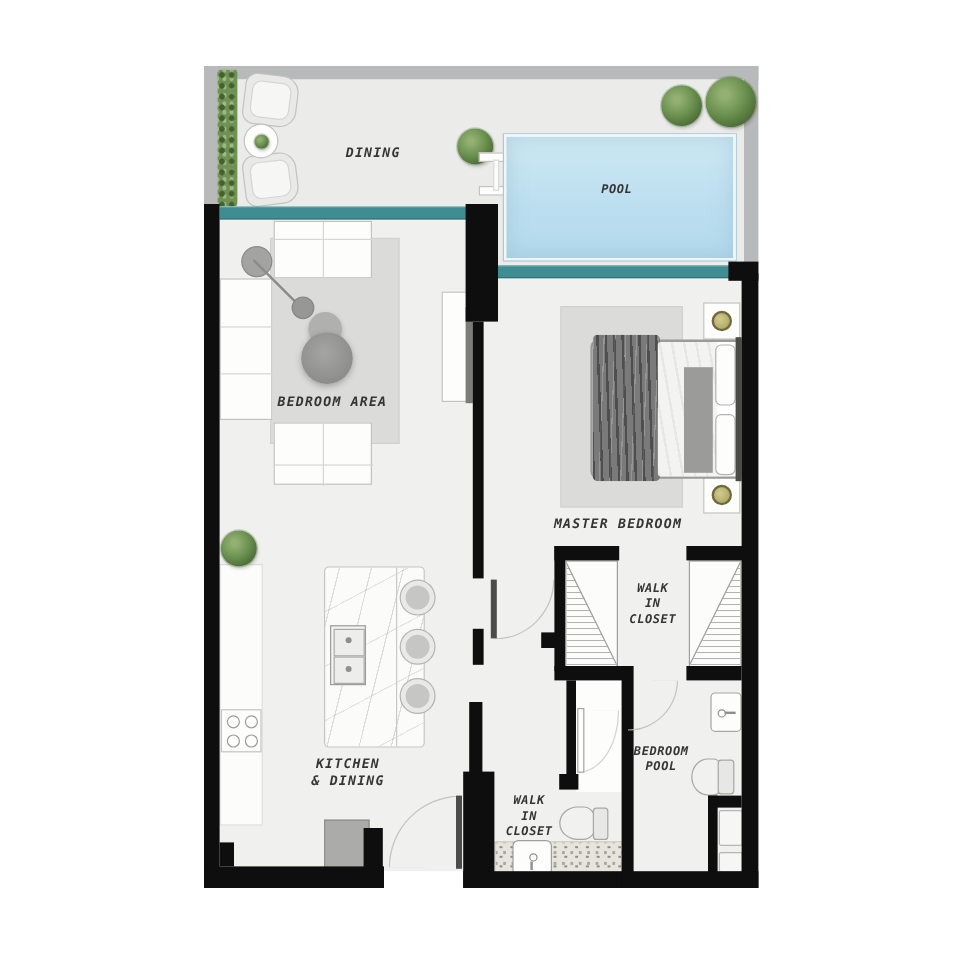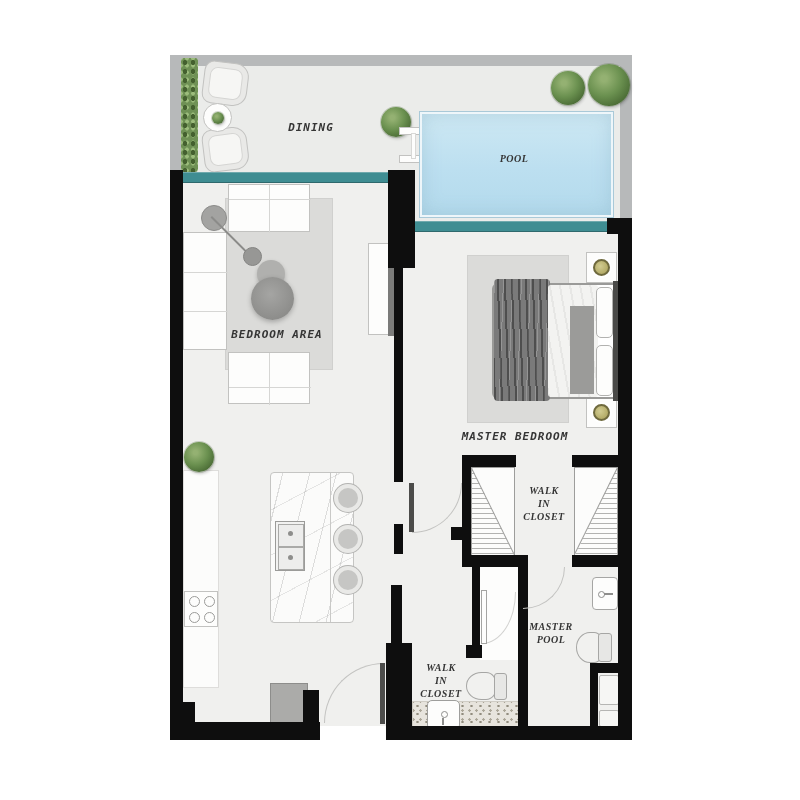--- a/index.html
+++ b/index.html
@@ -11,21 +11,21 @@
   .w{position:absolute;background:#0e0e0e;}
   .ow{position:absolute;background:#b7b9ba;}
   
   .floor{position:absolute;background:#f0f0ee;}
   .bfloor{position:absolute;background:#ebecea;}
   
   .teal{position:absolute;background:#3f8d92;box-shadow:inset 0 1px 0 rgba(255,255,255,.25), inset 0 -1px 0 rgba(0,0,0,.25);}
   
   .lbl{position:absolute;color:#353535;font-weight:bold;font-style:italic;
        font-size:11px;letter-spacing:1px;text-align:center;line-height:1.3;white-space:nowrap;}
-  .lbl.small{font-size:10px;letter-spacing:.5px;font-family:Liberation Serif, serif;}
+  .lbl.small{font-size:10px;letter-spacing:.5px;}
   
   .hedge{position:absolute;background-color:#6f9155;
      background-image:radial-gradient(#44602f 2px,transparent 2.5px),radial-gradient(#9cbc7c 1.5px,transparent 2px);
      background-size:8px 9px,6px 7px;background-position:0 0,3px 4px;border-radius:3px;}
   .tree{position:absolute;border-radius:50%;
      background:radial-gradient(circle at 38% 35%,#94b172 8%,#6b9150 45%,#4a6b35 78%,#3d5a2b 100%);
      box-shadow:0 0 0 1px rgba(70,100,50,.25), 1px 2px 3px rgba(0,0,0,.2);}
   
   .pool{position:absolute;background:linear-gradient(180deg,#cde8f3 0%,#bcdff0 55%,#b3daec 100%);
      border:2px solid #eef6fa;box-shadow:0 0 0 1px #a9c9d8, inset 0 0 18px rgba(130,170,190,.35);}
@@ -222,28 +222,32 @@
     <div class="abs" style="left:409px;top:483px;width:5px;height:49px;background:#4c4c4a"></div>
     <div class="arc" style="left:523px;top:567px;width:42px;height:42px;border-right:1px solid #c3c3c1;border-bottom:1px solid #c3c3c1;border-bottom-right-radius:100%"></div>
     <div class="arc" style="left:482px;top:592px;width:34px;height:52px;border-right:1px solid #d2d2d0;border-bottom:1px solid #d2d2d0;border-bottom-right-radius:100%"></div>
     <div class="abs" style="left:481px;top:590px;width:6px;height:54px;background:#fdfdfc;border:1px solid #a4a4a2;box-sizing:border-box"></div>
   </div>
 
   <div class="layer">
     <div class="lbl" style="left:266px;top:121px;width:90px">DINING</div>
     <div class="lbl small" style="left:474px;top:152px;width:80px">POOL</div>
     <div class="lbl" style="left:217px;top:328px;width:120px">BEDROOM AREA</div>
+    <div class="lbl" style="left:230px;top:630px;width:120px">
+      <div>KITCHEN</div>
+      <div>&amp; DINING</div>
+    </div>
     <div class="lbl" style="left:445px;top:430px;width:140px">MASTER BEDROOM</div>
     <div class="lbl small" style="left:514px;top:484px;width:60px">
       <div>WALK</div>
       <div>IN</div>
       <div>CLOSET</div>
     </div>
     <div class="lbl small" style="left:519px;top:620px;width:64px">
-      <div>MASTER</div>
+      <div>BEDROOM</div>
       <div>POOL</div>
     </div>
     <div class="lbl small" style="left:411px;top:661px;width:60px">
       <div>WALK</div>
       <div>IN</div>
       <div>CLOSET</div>
     </div>
   </div>
 
 </div>

